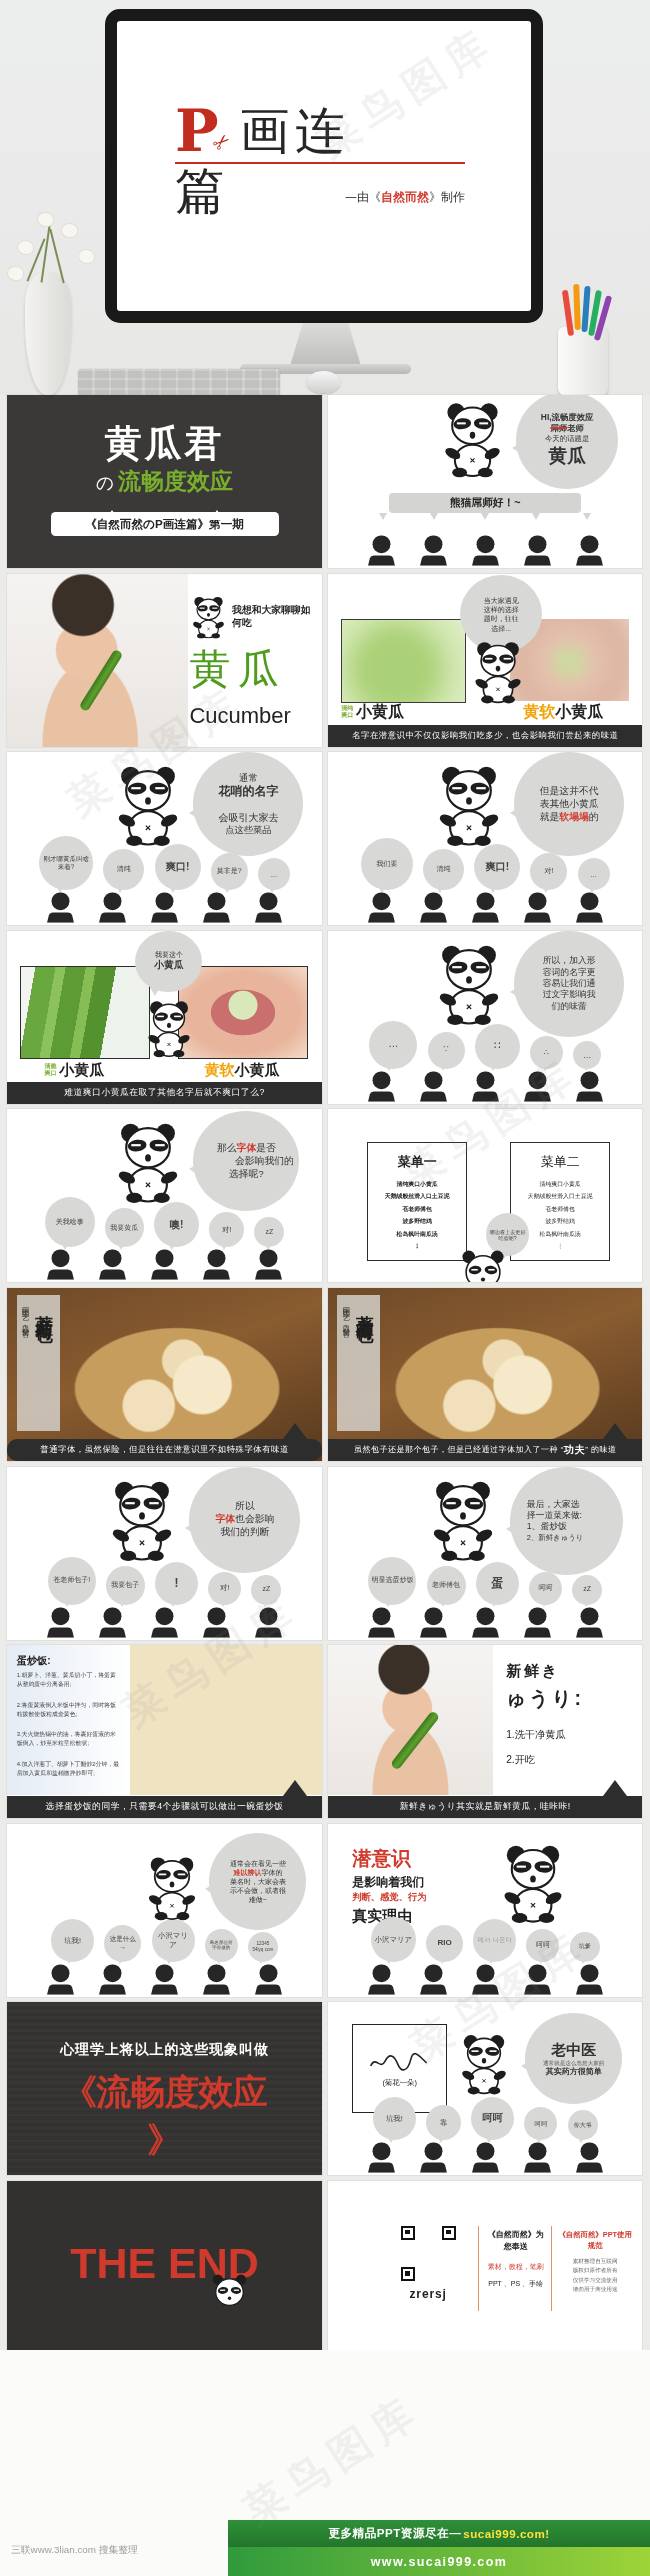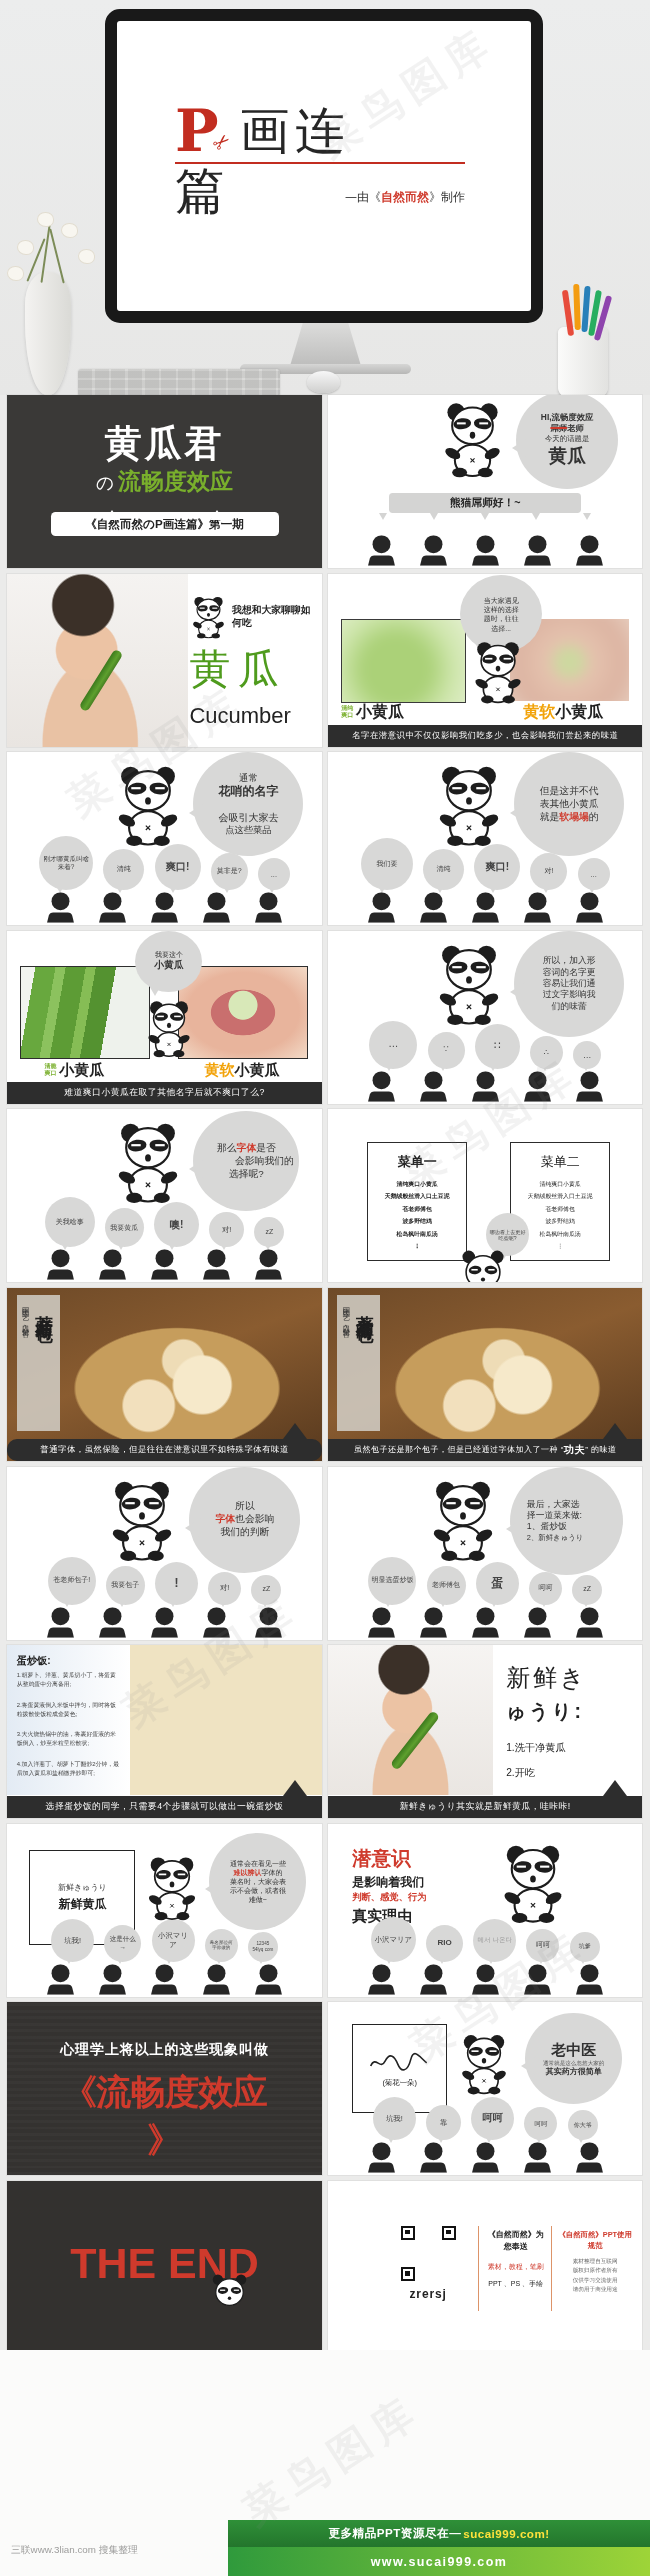--- a/index.html
+++ b/index.html
@@ -593,34 +593,30 @@
 
   <div class="slide">
     <div class="ph" style="left:0;top:0;width:165px;height:150px;background:
         radial-gradient(circle at 46% 16%, #3b3028 0 16%, transparent 17%),
         radial-gradient(ellipse at 48% 42%, #ecc3a4 0 20%, transparent 21%),
         radial-gradient(ellipse at 50% 98%, #e9c2a4 0 32%, transparent 33%),
         linear-gradient(180deg,#f6f4f2,#eae6e2);">
       <div class="cuke" style="left:82px;top:61px;transform:rotate(38deg);"></div>
     </div>
     <div style="position:absolute;left:178px;top:16.7px;">
-      <div style="font-size:24px;font-weight:normal;letter-spacing:2.8px;">新鲜き</div>
+      <div style="font-size:15px;font-weight:bold;letter-spacing:2.8px;">新鲜き</div>
       <div style="font-size:19.5px;font-weight:bold;letter-spacing:2.8px;margin-top:3.7px;">ゅうり:</div>
       <div style="font-size:10.2px;margin-top:16.7px;">1.洗干净黄瓜</div>
       <div style="font-size:10.2px;margin-top:11px;">2.开吃</div>
     </div>
     <div class="tri"></div>
     <div class="bar" style="font-size:8.8px;">新鲜きゅうり其实就是新鲜黄瓜，哇咔咔!</div>
   </div>
 
   <div class="slide">
-    <div class="board" style="left:22px;top:26px;width:104px;height:93px;">
-      <div style="font-size:8px;color:#333;">新鲜きゅうり</div>
-      <div style="font-size:12px;font-weight:bold;margin-top:2.8px;">新鲜黄瓜</div>
-    </div>
     <svg class="panda" style="left:136px;top:32px;width:58px;height:65px;" viewBox="0 0 62 70" width="58" height="65">
         <use href="#panda"></use>
       </svg>
     <div class="pbubble tl" style="left:202px;top:9.3px;width:97px;height:97px;">
       <div class="bl" style="font-size:7px;">通常会在看见一些</div>
       <div class="bl" style="font-size:7px;"><span class="red bold">难以辨认</span><span>字体的</span></div>
       <div class="bl" style="font-size:7px;">菜名时，大家会表</div>
       <div class="bl" style="font-size:7px;">示不会做，或者很</div>
       <div class="bl" style="font-size:7px;">难做~</div>
     </div>

